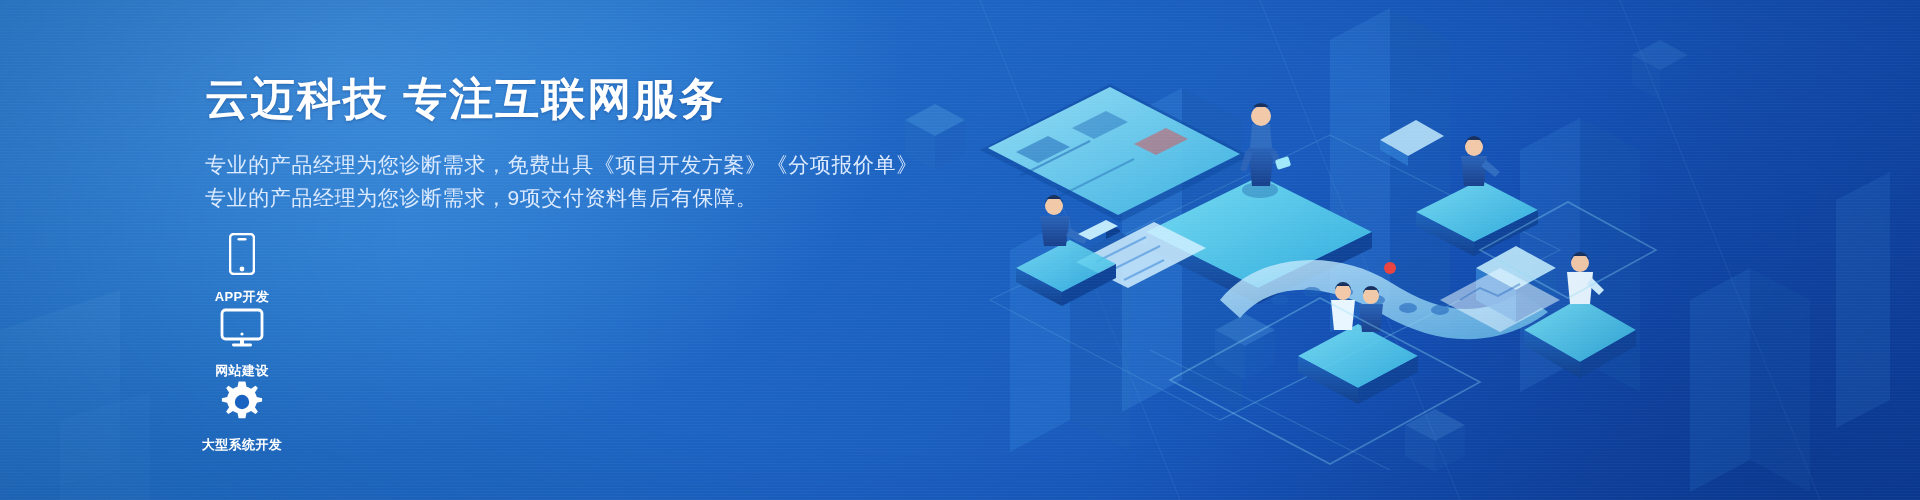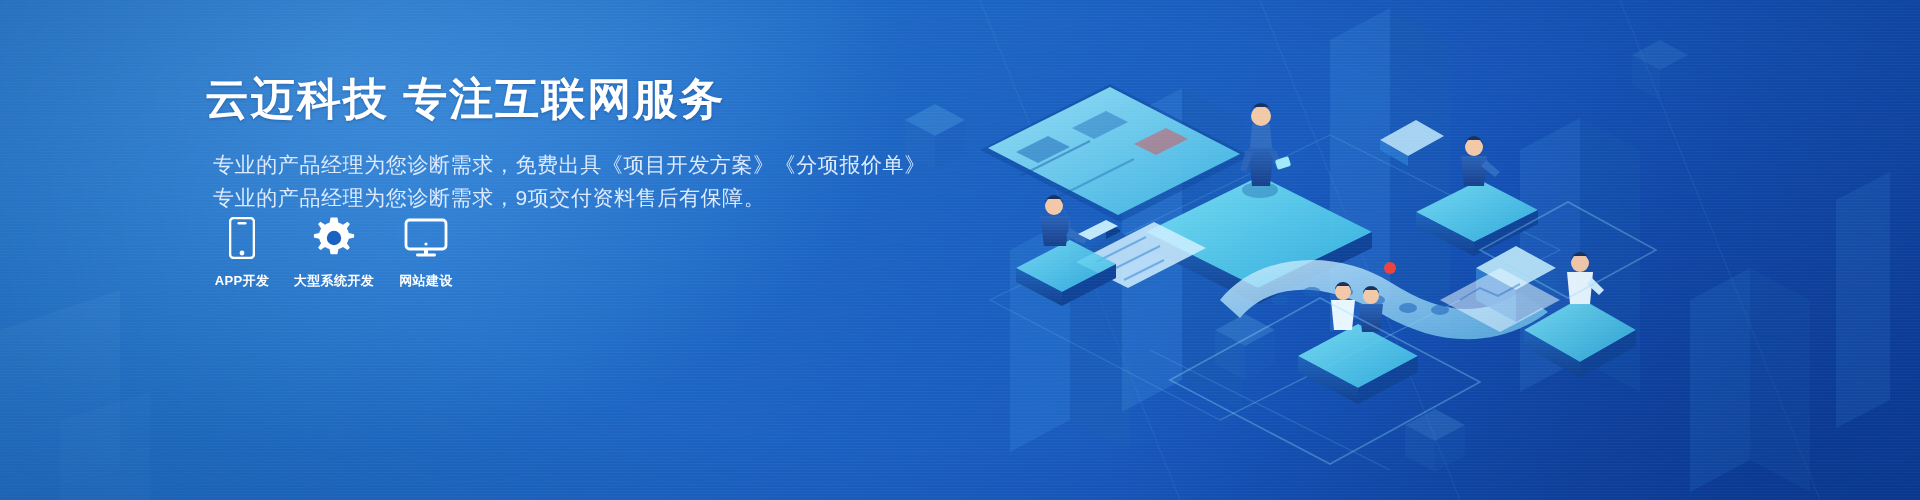--- a/index.html
+++ b/index.html
@@ -29,27 +29,27 @@
   
   .deco{position:absolute;inset:0;pointer-events:none;}
   
   .copy{position:absolute;left:205px;top:72px;width:760px;}
   .title{
     font-size:44px;line-height:54px;font-weight:bold;color:#ffffff;
     letter-spacing:2px;margin:0 0 22px 0;white-space:nowrap;
     text-shadow:0 1px 3px rgba(5,40,100,.35);
   }
   .sub{
-    font-size:21px;line-height:33px;color:#dceaff;margin:8px;
+    font-size:21px;line-height:33px;color:#dceaff;margin:0;
     letter-spacing:.6px;font-weight:normal;
   }
   .sub span{display:block;white-space:nowrap;}
   
   .services{
-    position:absolute;left:205px;top:216px;display:flex;align-items:center;
+    position:absolute;left:205px;top:232px;display:flex;align-items:center;flex-direction:column;
   }
   .svc{display:flex;flex-direction:column;align-items:center;width:74px;margin-right:18px;}
   .svc .glyph{height:44px;display:flex;align-items:center;justify-content:center;margin-bottom:12px;}
   .svc .lbl{font-size:13px;color:#ffffff;font-weight:bold;letter-spacing:.4px;white-space:nowrap;}
   svg{display:block;}
   
   .art{position:absolute;right:0;top:0;width:1000px;height:500px;}
 </style>
 </head>
 <body>
@@ -284,42 +284,42 @@
         <svg width="26" height="42" viewBox="0 0 26 42">
           <rect x="1" y="1" width="24" height="40" rx="4" fill="none" stroke="#ffffff" stroke-width="2.6"></rect>
           <rect x="8.5" y="5" width="9" height="2.6" rx="1.3" fill="#ffffff"></rect>
           <circle cx="13" cy="36" r="2.4" fill="#ffffff"></circle>
         </svg>
       </span>
       <span class="lbl">APP开发</span>
     </div>
 
 
+
+    <div class="svc">
+      <span class="glyph">
+        <svg width="44" height="40" viewBox="0 0 44 40">
+          <rect x="2" y="2" width="40" height="29" rx="3.5" fill="none" stroke="#ffffff" stroke-width="2.8"></rect>
+          <circle cx="22" cy="26" r="1.6" fill="#ffffff"></circle>
+          <rect x="20" y="31" width="4" height="5" fill="#ffffff"></rect>
+          <rect x="12" y="35.6" width="20" height="2.8" rx="1.4" fill="#ffffff"></rect>
+        </svg>
+      </span>
+      <span class="lbl">网站建设</span>
+    </div>
 
     <div class="svc">
       <span class="glyph">
         <svg width="42" height="42" viewBox="0 0 42 42">
           <path fill="#ffffff" d="M21,0.5 l3.4,0 l1.1,5.3 c1.6,.4 3.1,1 4.5,1.9 l4.5,-3 l2.4,2.4 l-3,4.5
             c.9,1.4 1.5,2.9 1.9,4.5 l5.3,1.1 l0,3.4 l-5.3,1.1 c-.4,1.6 -1,3.1 -1.9,4.5 l3,4.5
             l-2.4,2.4 l-4.5,-3 c-1.4,.9 -2.9,1.5 -4.5,1.9 l-1.1,5.3 l-3.4,0 l-3.4,0 l-1.1,-5.3
             c-1.6,-.4 -3.1,-1 -4.5,-1.9 l-4.5,3 l-2.4,-2.4 l3,-4.5 c-.9,-1.4 -1.5,-2.9 -1.9,-4.5
             l-5.3,-1.1 l0,-3.4 l5.3,-1.1 c.4,-1.6 1,-3.1 1.9,-4.5 l-3,-4.5 l2.4,-2.4 l4.5,3
             c1.4,-.9 2.9,-1.5 4.5,-1.9 l1.1,-5.3 Z"></path>
           <circle cx="21" cy="21" r="7.2" fill="#1a62c2"></circle>
         </svg>
       </span>
       <span class="lbl">大型系统开发</span>
     </div>
 
-    <div class="svc">
-      <span class="glyph">
-        <svg width="44" height="40" viewBox="0 0 44 40">
-          <rect x="2" y="2" width="40" height="29" rx="3.5" fill="none" stroke="#ffffff" stroke-width="2.8"></rect>
-          <circle cx="22" cy="26" r="1.6" fill="#ffffff"></circle>
-          <rect x="20" y="31" width="4" height="5" fill="#ffffff"></rect>
-          <rect x="12" y="35.6" width="20" height="2.8" rx="1.4" fill="#ffffff"></rect>
-        </svg>
-      </span>
-      <span class="lbl">网站建设</span>
-    </div>
-
   </div>
 </div>
 
 </body></html>

